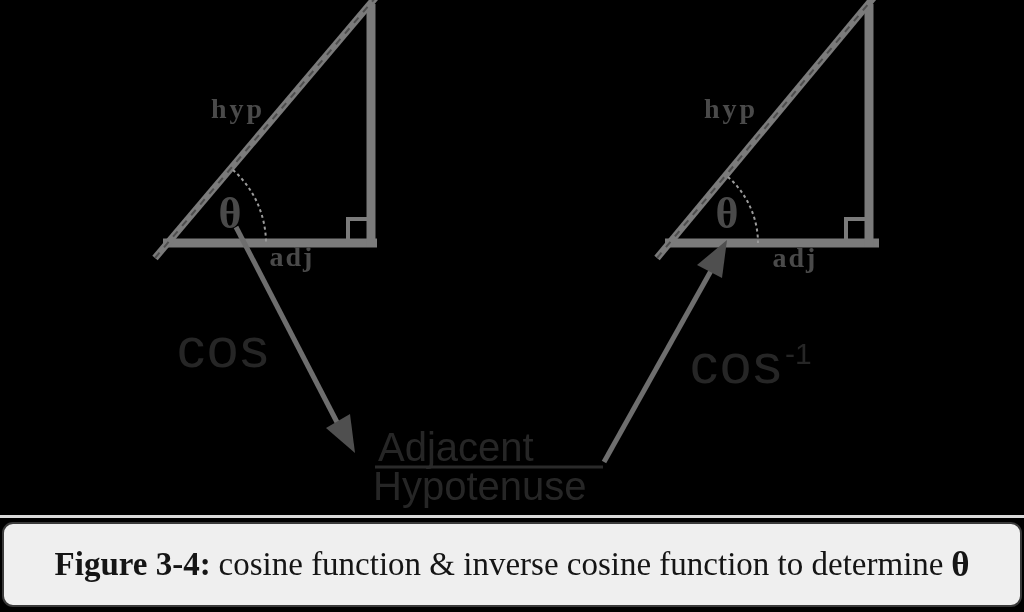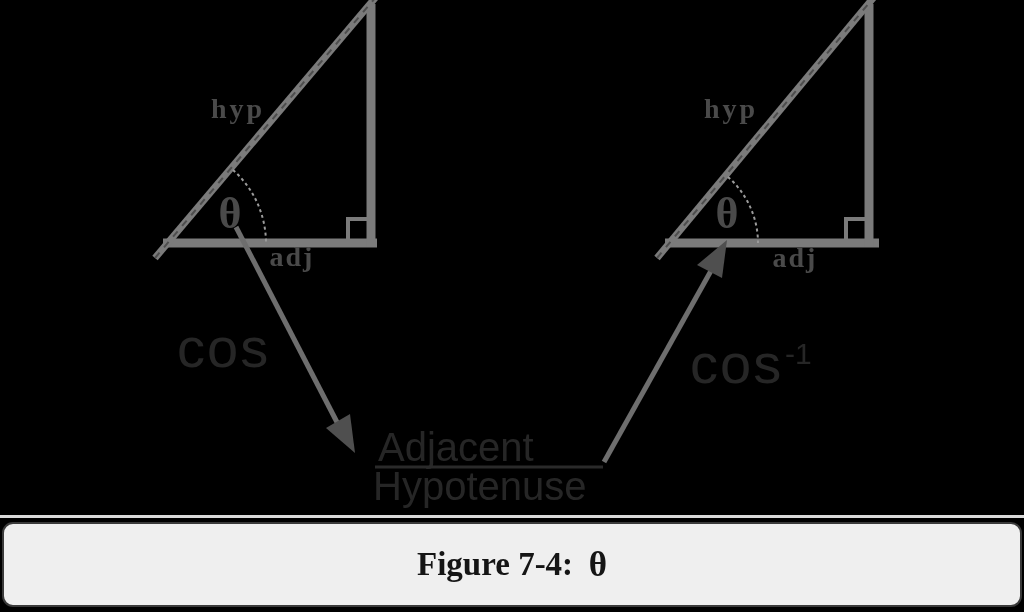--- a/index.html
+++ b/index.html
@@ -65,17 +65,18 @@
     <g>
       <text x="378" y="461" font-size="40" class="formula">Adjacent</text>
       <line x1="375" y1="467" x2="603" y2="467" stroke="#2a2a2a" stroke-width="3"></line>
       <text x="373" y="500" font-size="40" class="formula">Hypotenuse</text>
     </g>
   </svg>
 
   <div class="separator"></div>
 
   <div class="caption-box">
-    <span class="caption-prefix">Figure 7-4:</span>
+    <span class="caption-prefix">Figure 3-4:</span>
+    <span class="caption-body">cosine function &amp; inverse cosine function to determine</span>
     <span class="caption-theta">θ</span>
   </div>
 
 </div>
 
 </body></html>

